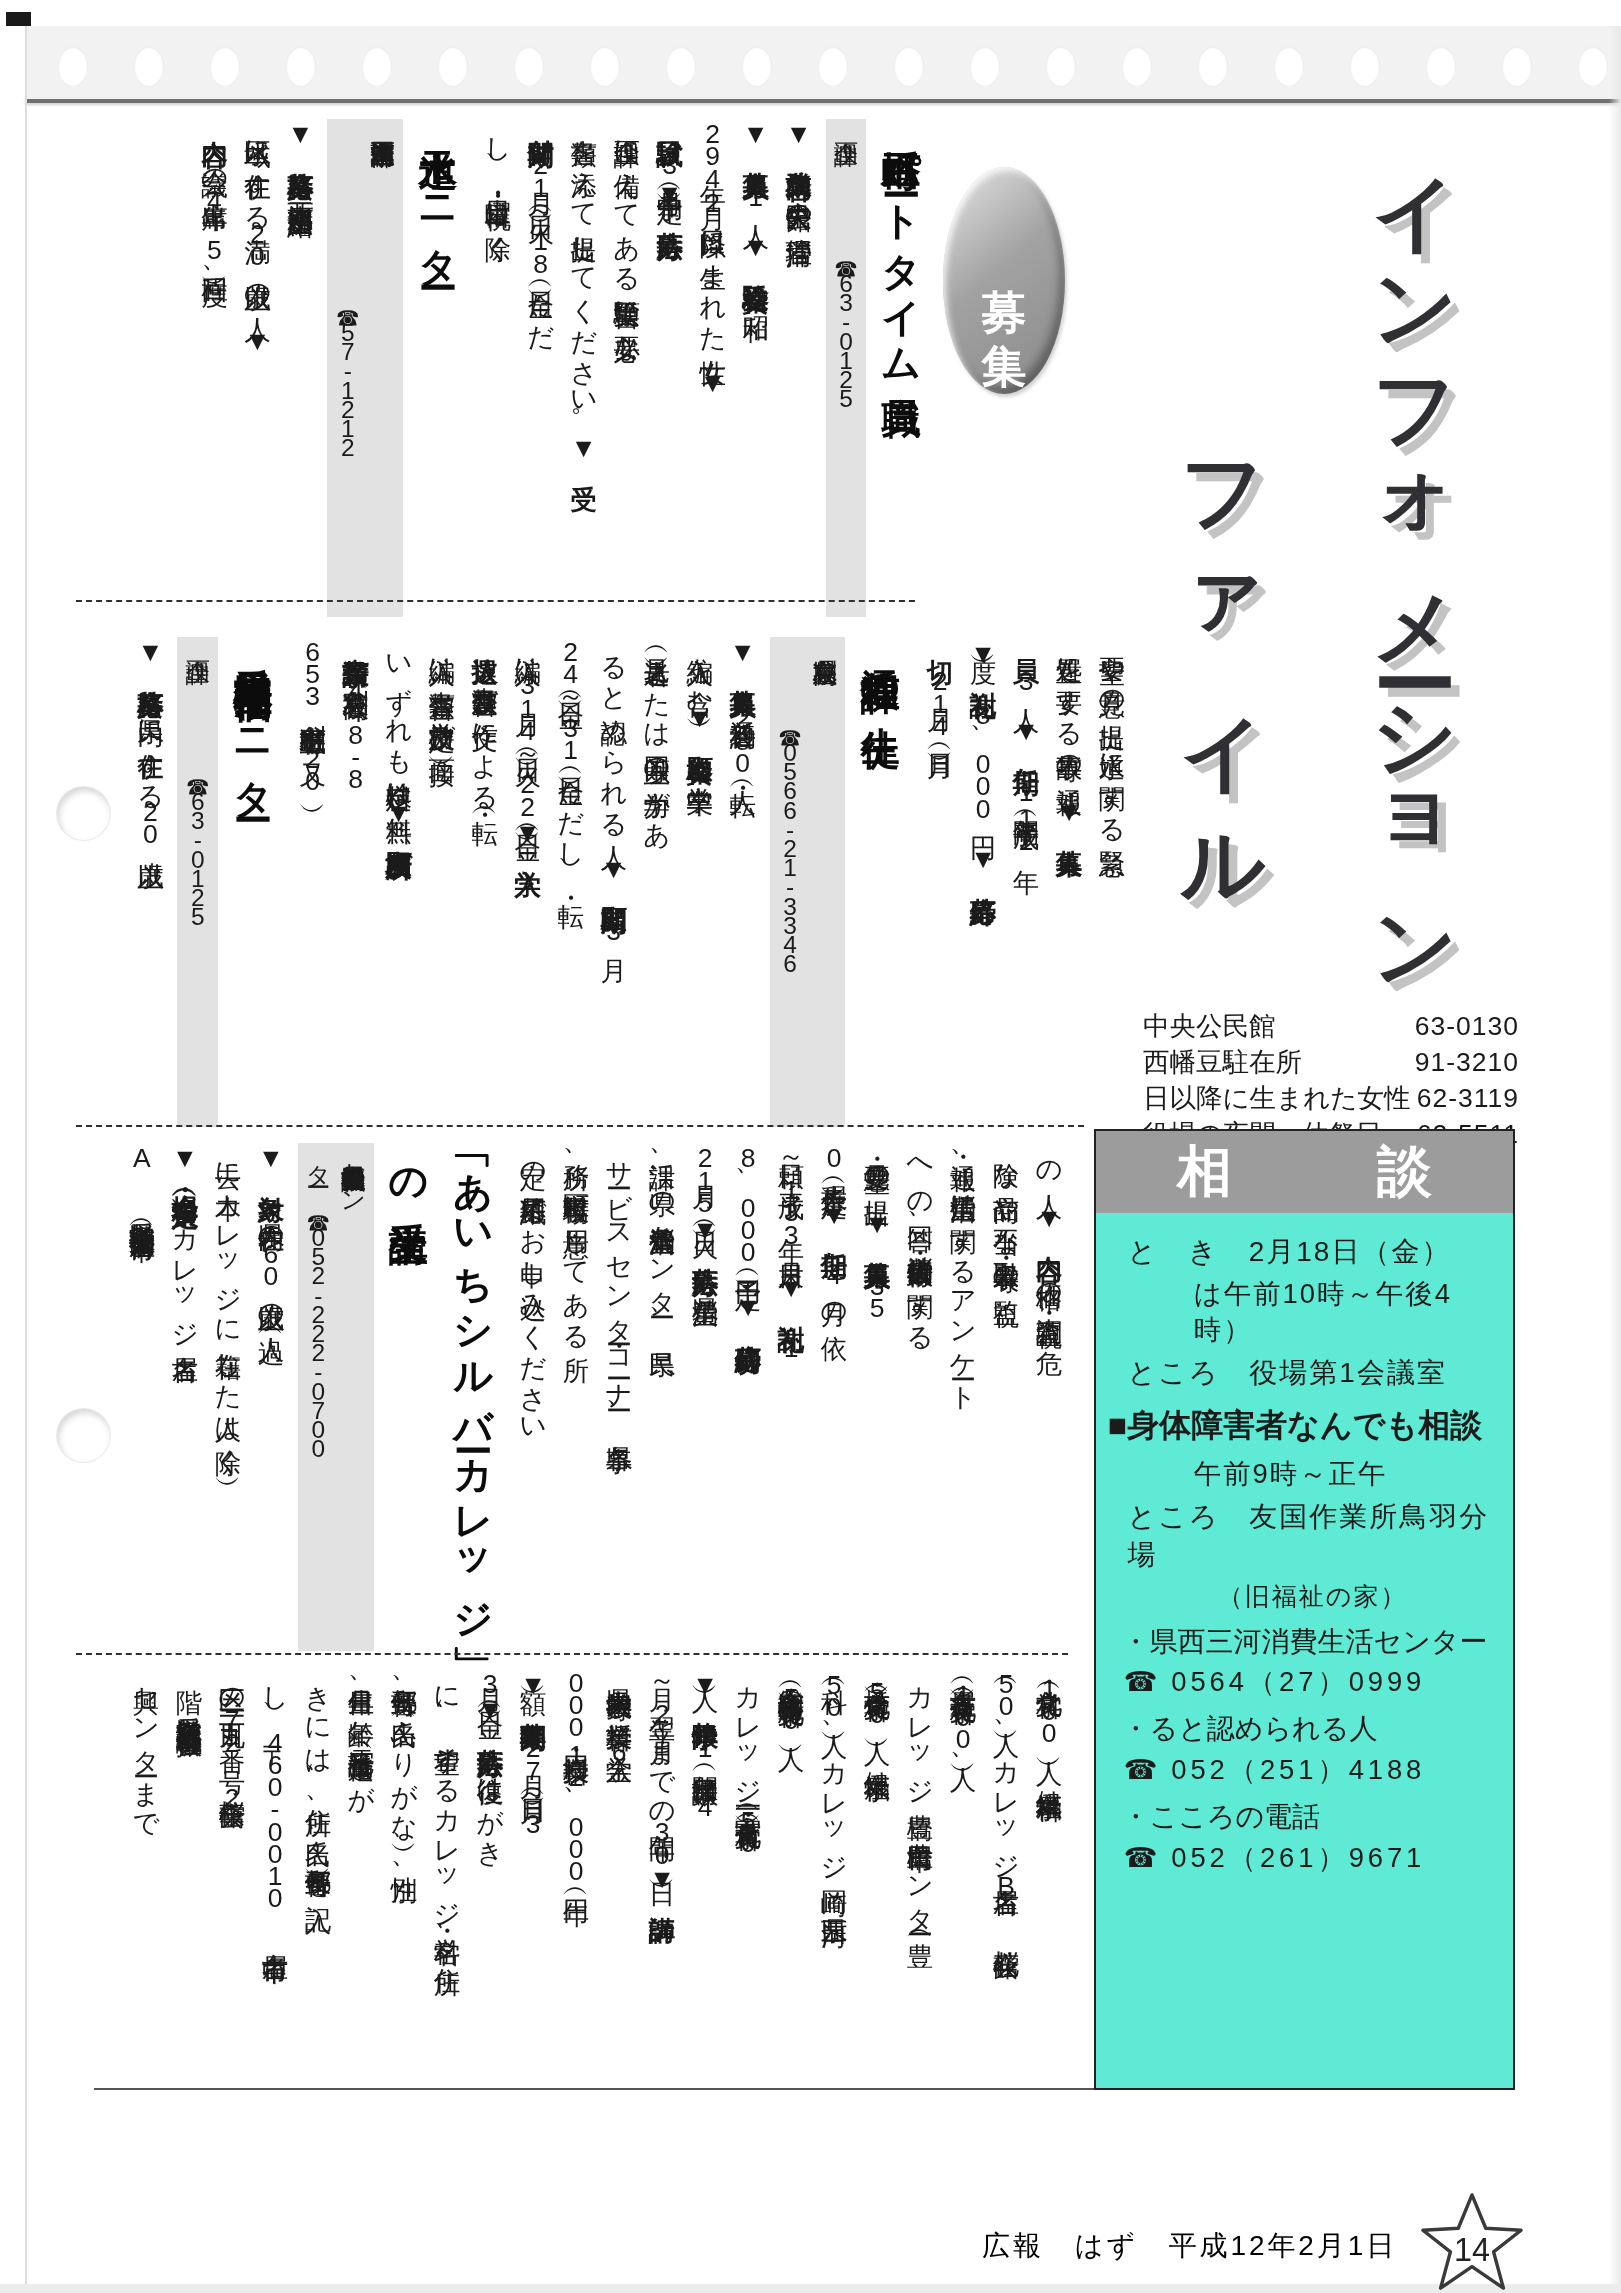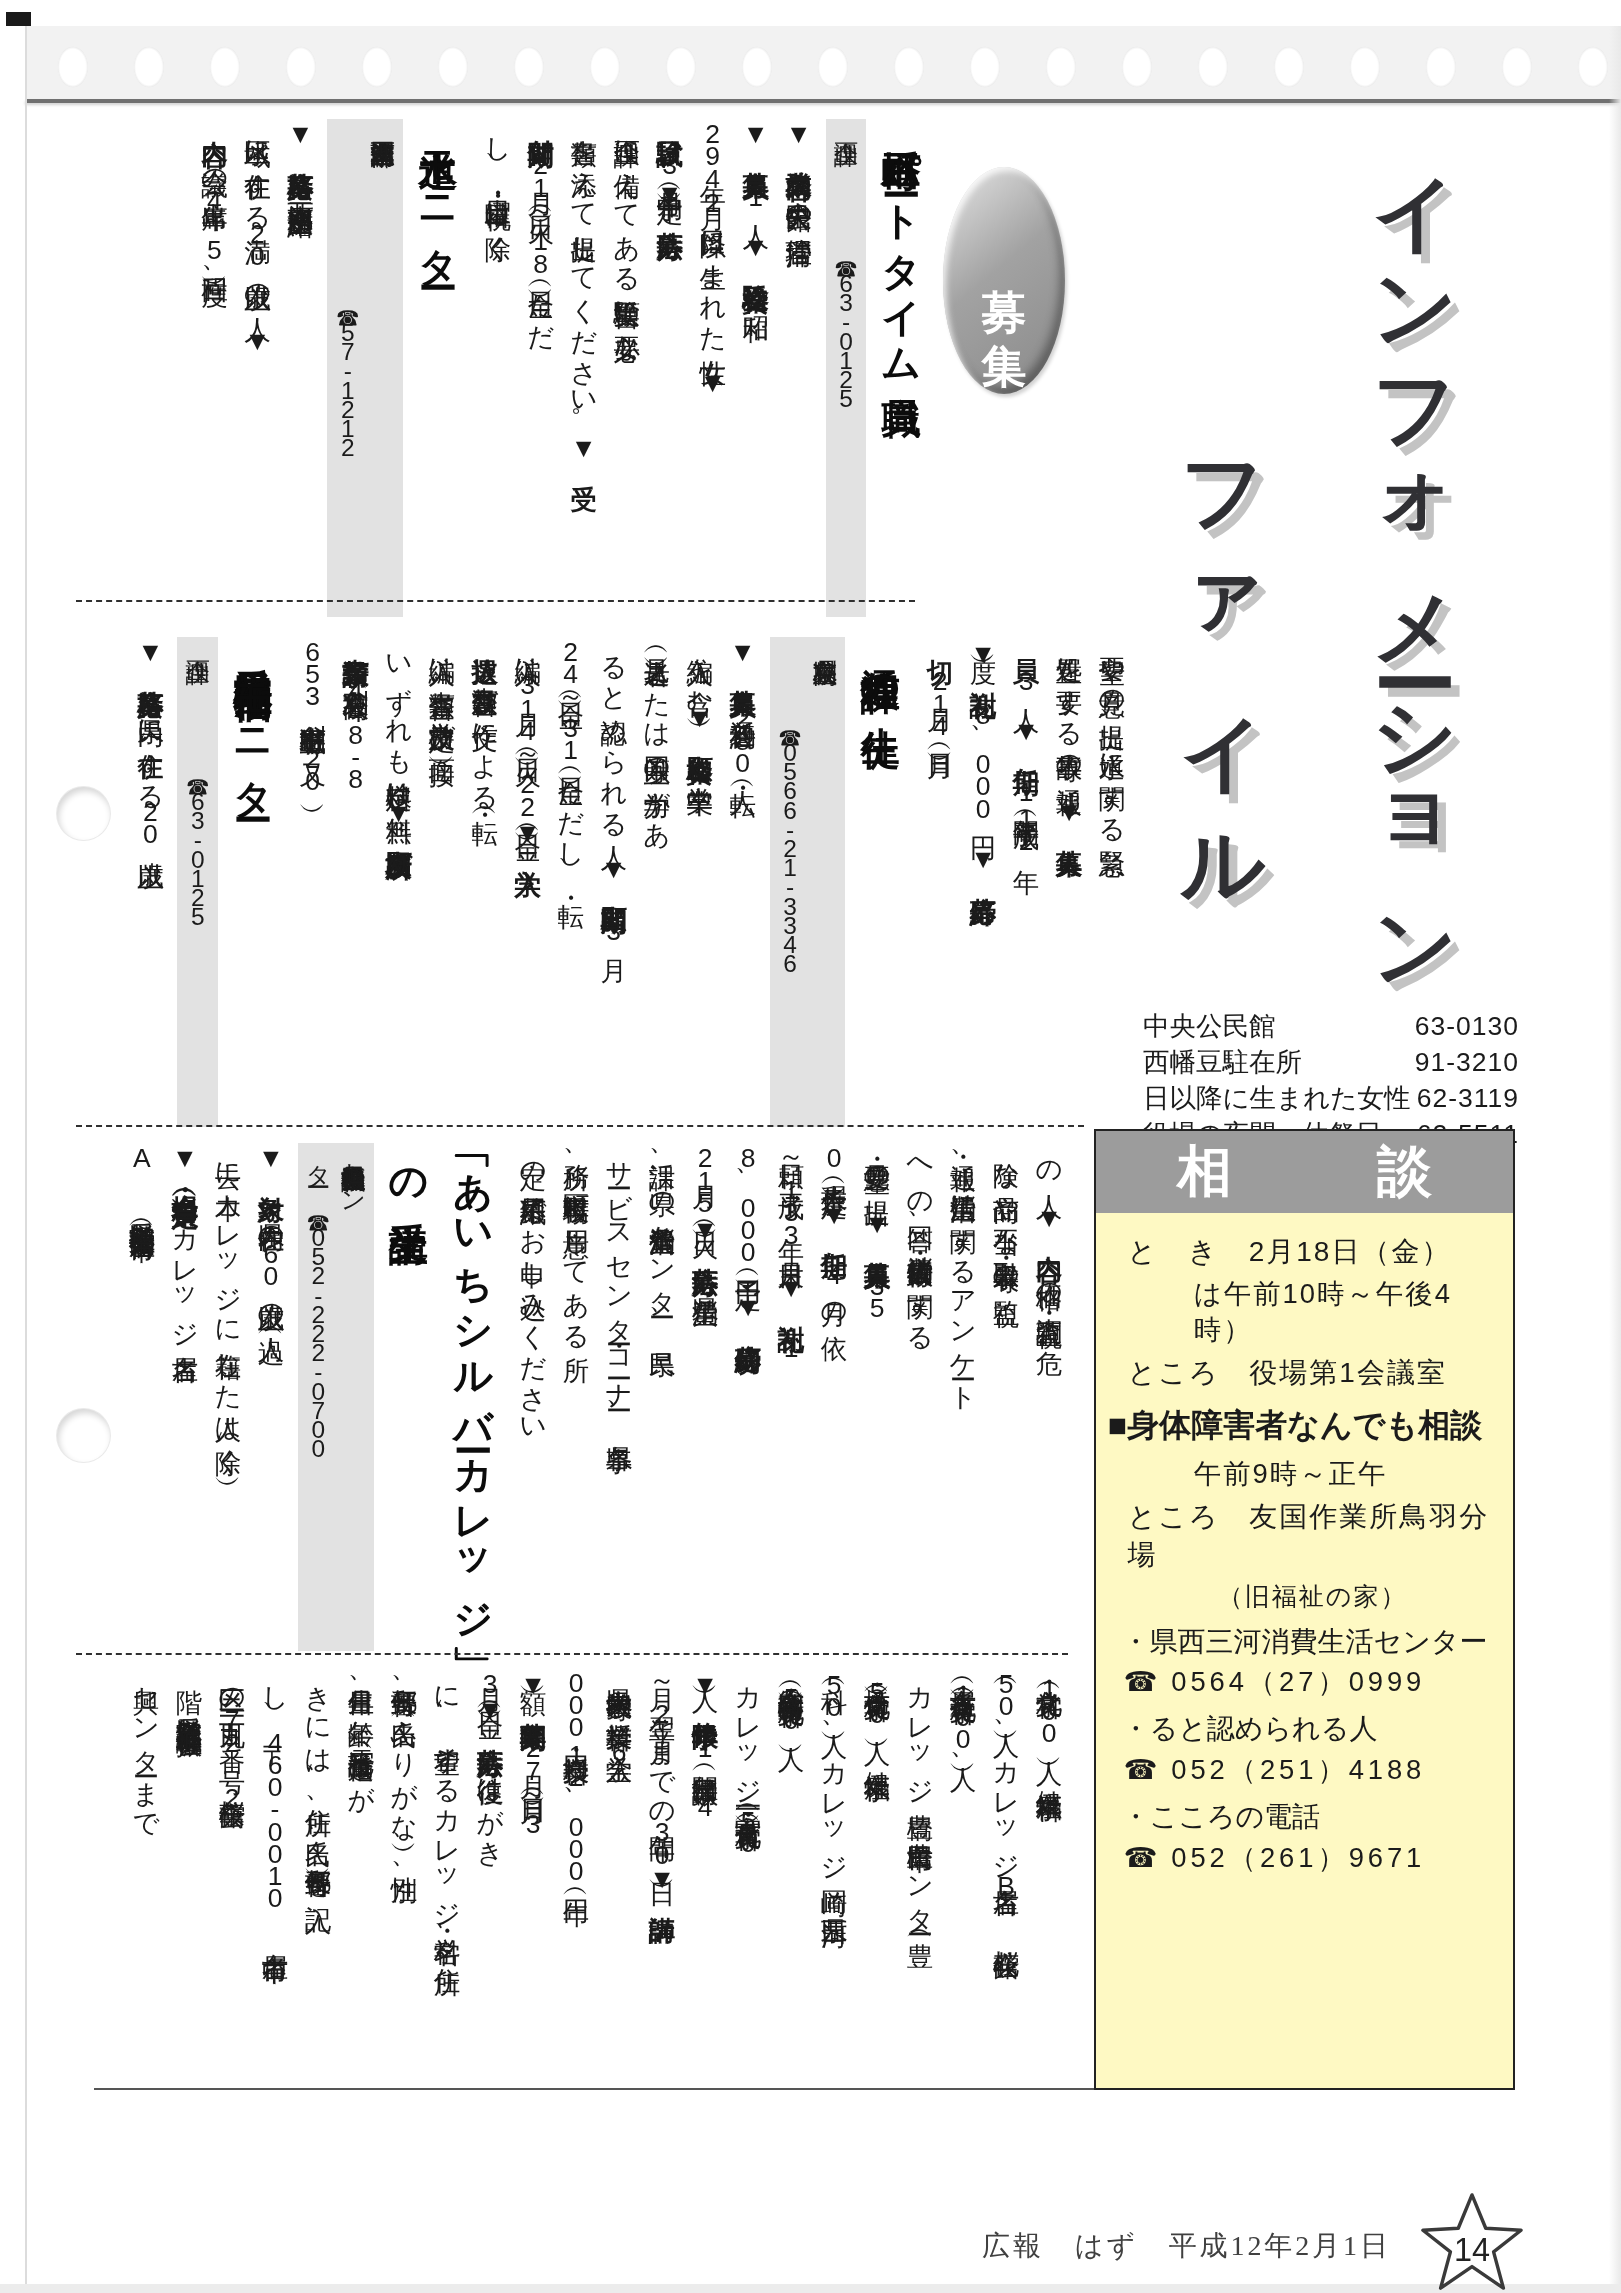--- a/index.html
+++ b/index.html
@@ -56,35 +56,35 @@
 
   
   .dash { position:absolute; border-top:2.9px dashed #2f2f2f; height:0; }
   #dash1 { left:76px; top:600px;  width:839px; }
   #dash2 { left:76px; top:1125px; width:1008px; }
   #dash3 { left:76px; top:1653px; width:992px; }
   .rule  { position:absolute; left:94px; top:2088px; width:1002px; height:0; border-top:2px solid #555; }
 
   
   .soudan { position:absolute; left:1094px; top:1129px; width:421px; height:961px; border:2.9px solid #222;
-    background:#fef9c3; box-sizing:border-box; overflow:hidden; }
+    background:#5eead4; box-sizing:border-box; overflow:hidden; }
   .soudan-head { height:82px; background:#9c9c9c; color:#fff; font-weight:700; font-size:55px;
     display:flex; align-items:center; justify-content:center; }
   .soudan-head span { letter-spacing:45px; margin-right:-45px; }
   .soudan-body { padding:13.7px 11.8px; }
   .s-h  { font-size:32px; font-weight:700; margin:11.8px 0 7.8px; }
   .s-r  { font-size:28px; margin:5.9px 0;  padding-left:19.6px;  letter-spacing:2px; }
   .s-i  { font-size:27.4px; margin:5.9px 0;  padding-left:86px;  letter-spacing:2px; }
   .s-i2 { font-size:25px; margin:5.9px 0;  padding-left:110px; letter-spacing:2px;font-family:Liberation Serif, serif; }
   .s-bl { font-size:28px; margin:9.8px 0 2px; padding-left:13.7px; }
   .s-tel{ font-size:27.4px; margin:3.9px 0 7.8px;  padding-left:15.7px; letter-spacing:3.9px; }
   .s-tel .icon { margin-right:13.7px; letter-spacing:0; }
 
   
-  .footer-text { position:absolute; left:982px; top:2227px; font-size:28px; letter-spacing:2.9px; color:#404040;font-family:Liberation Serif, serif; }
+  .footer-text { position:absolute; left:982px; top:2227px; font-size:28px; letter-spacing:2.9px; color:#000000; }
   .star { position:absolute; left:1417px; top:2190px; }
   .star text { font-size:33px; fill:#222; font-family:"Liberation Sans",sans-serif; }
 </style>
 </head>
 <body>
 
 <div class="corner-mark"></div>
 <div class="top-strip"></div>
 <div class="top-line"></div>
 <div class="left-edge"></div>

